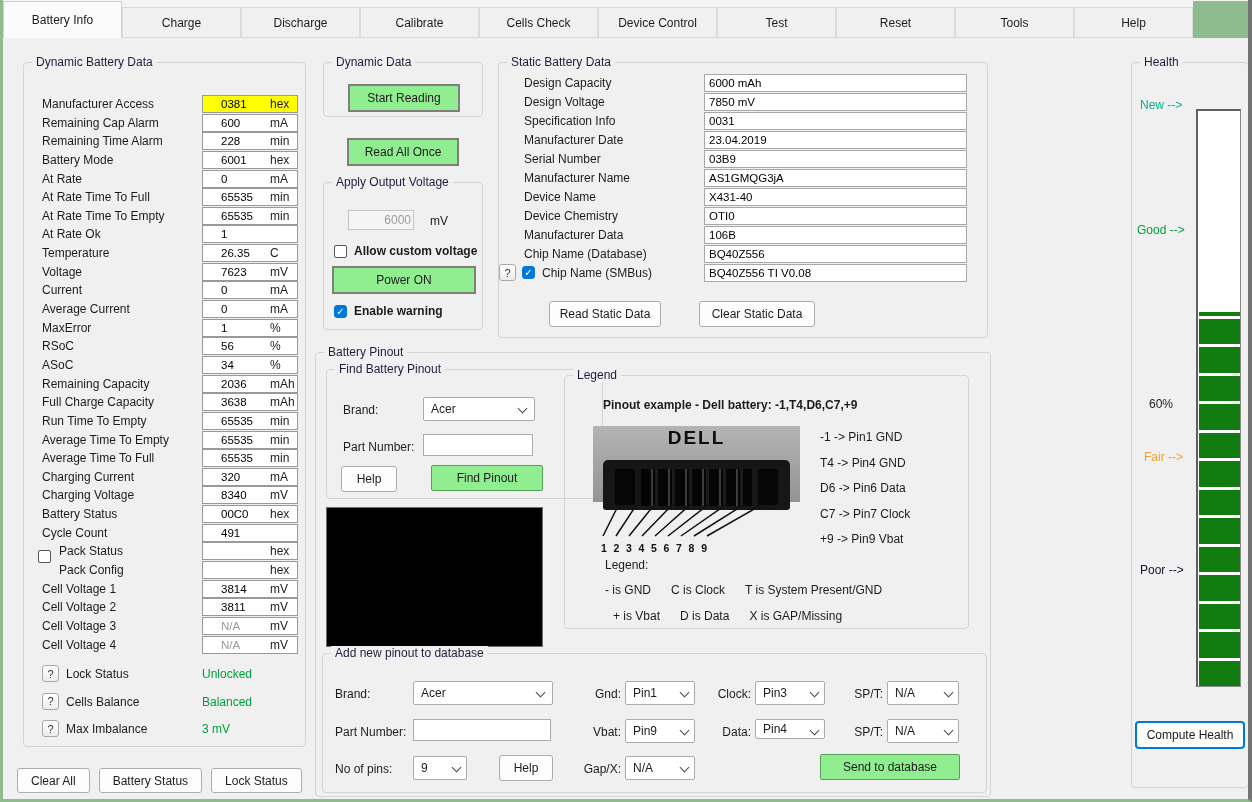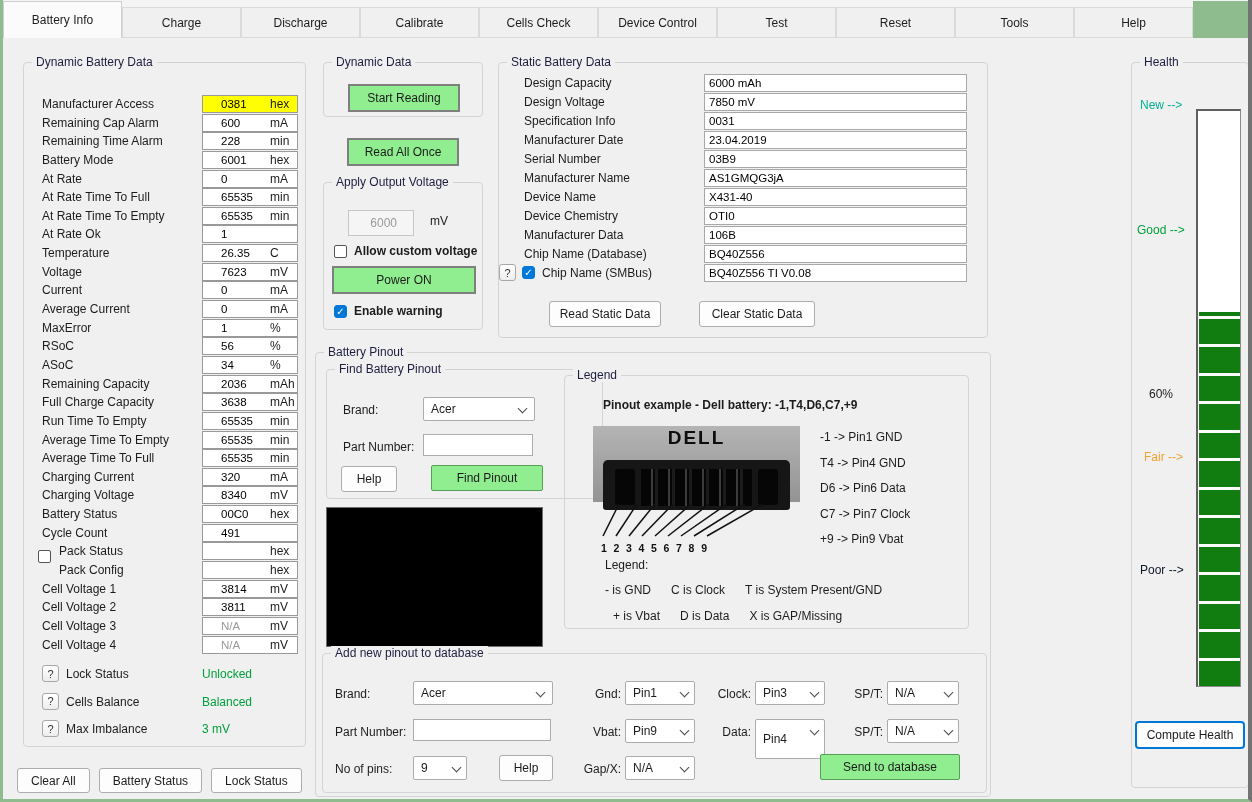--- a/index.html
+++ b/index.html
@@ -343,21 +343,21 @@
 
   <div class="group" style="left:320px;top:62px;width:160px;height:55px;">
     <div class="gtitle">Dynamic Data</div>
     <div class="btn green2 abs" style="left:24px;top:21px;width:112px;height:28px;">Start Reading</div>
   </div>
 
   <div class="btn green2 abs" style="left:344px;top:138px;width:112px;height:28px;">Read All Once</div>
 
   <div class="group" style="left:320px;top:182px;width:160px;height:148px;">
     <div class="gtitle">Apply Output Voltage</div>
-    <input class="abs" style="left: 24px; top: 27px; width: 66px; height: 26px; border: 1px solid rgb(198, 198, 198); background: rgb(245, 245, 245); color: rgb(154, 154, 154); text-align: right; padding: 0px 16px; font-size: 12px;" value="6000">
+    <input class="abs" style="left: 24px; top: 27px; width: 66px; height: 20px; border: 1px solid rgb(198, 198, 198); background: rgb(245, 245, 245); color: rgb(154, 154, 154); text-align: right; padding: 0px 2px; font-size: 12px;" value="6000">
     <span class="abs" style="left:106px;top:31px;">mV</span>
     <span class="cbx abs" style="left:10px;top:62px;"></span>
     <span class="abs nowrap" style="left:30px;top:61px;">Allow custom voltage</span>
     <div class="btn green2 abs" style="left:8px;top:83px;width:144px;height:28px;">Power ON</div>
     <span class="cbx checked abs" style="left:10px;top:122px;">
         <span class="ck">✓</span>
       </span>
     <span class="abs nowrap" style="left:30px;top:121px;">Enable warning</span>
   </div>
 
@@ -542,21 +542,21 @@
         <span>N/A</span>
         <span class="chev" style="right:6px;"></span>
       </div>
 
       <span class="abs" style="left:384px;top:33px;width:44px;text-align:right;">Clock:</span>
       <div class="dd" style="left:432px;top:27px;width:70px;height:24px;">
         <span>Pin3</span>
         <span class="chev" style="right:6px;"></span>
       </div>
       <span class="abs" style="left:384px;top:71px;width:44px;text-align:right;">Data:</span>
-      <div class="dd" style="left:432px;top:65px;width:70px;height:40px;">
+      <div class="dd" style="left:432px;top:65px;width:70px;height:20px;">
         <span>Pin4</span>
         <span class="chev" style="right:6px;"></span>
       </div>
 
       <span class="abs" style="left:520px;top:33px;width:40px;text-align:right;">SP/T:</span>
       <div class="dd" style="left:564px;top:27px;width:72px;height:24px;">
         <span>N/A</span>
         <span class="chev" style="right:6px;"></span>
       </div>
       <span class="abs" style="left:520px;top:71px;width:40px;text-align:right;">SP/T:</span>
@@ -570,19 +570,19 @@
   </div>
 
 
   <div class="group" style="left:1128px;top:62px;width:118px;height:726px;">
     <div class="gtitle">Health</div>
     <span class="glabel" style="left:8px;top:35px;color:#00b294;">New --&gt;</span>
     <div class="gauge" style="left:64px;top:46px;">
       <div class="gfill" style="height: 65%;"></div>
     </div>
     <span class="glabel" style="left:5px;top:160px;color:#00a03c;">Good --&gt;</span>
-    <span class="glabel" style="left:17px;top:324px;">60%</span>
+    <span class="glabel" style="left:17px;top:334px;">60%</span>
     <span class="glabel" style="left:12px;top:387px;color:#f0a330;">Fair --&gt;</span>
     <span class="glabel" style="left:8px;top:500px;color:#0f172a;">Poor --&gt;</span>
     <div class="btn focusblue abs" style="left:3px;top:658px;width:110px;height:28px;">Compute Health</div>
   </div>
 
 </div>
 
 </body></html>

